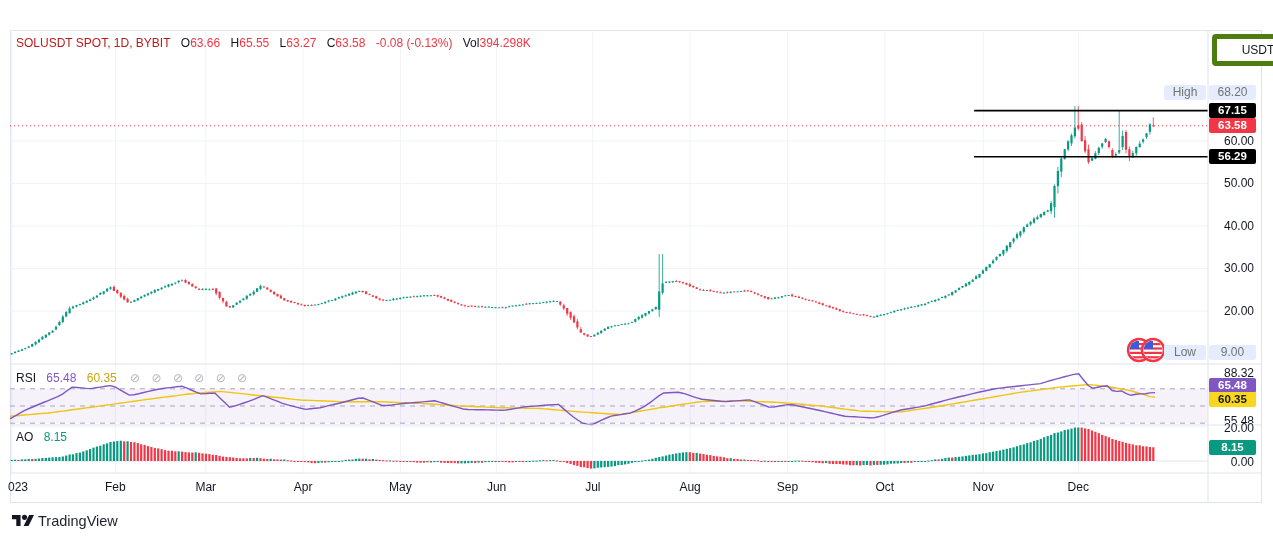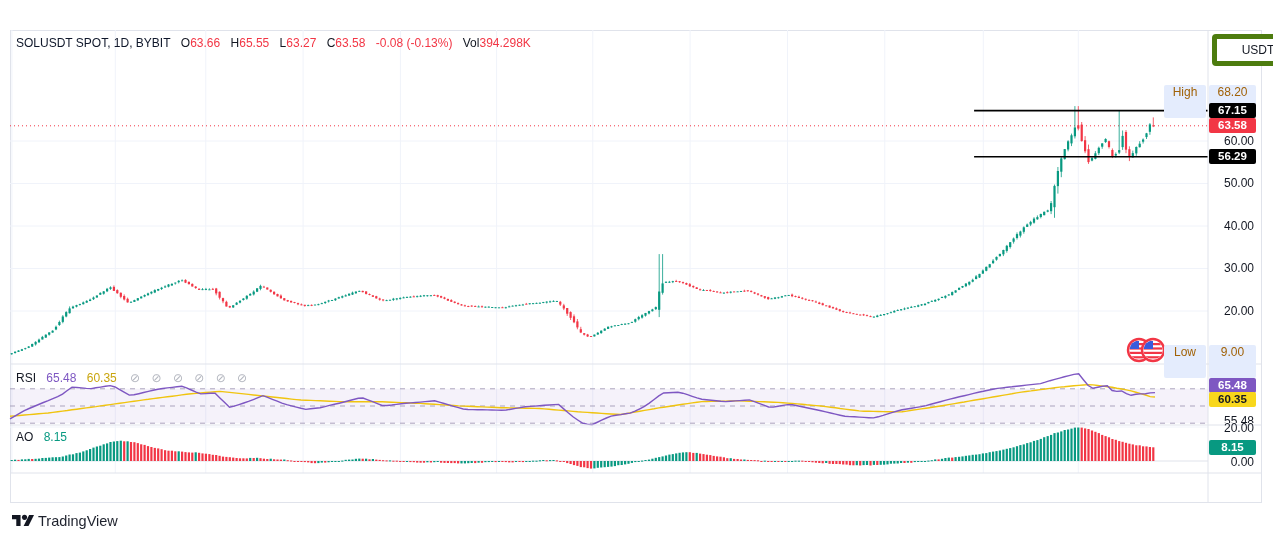--- a/index.html
+++ b/index.html
@@ -8,35 +8,35 @@
   .abs{position:absolute;}
   
   #top-bar{left:0;top:0;width:100%;height:28px;background:#ffffff;}
   #top-bar .txt{position:absolute;left:8px;top:6px;font-size:14px;color:#131722;white-space:nowrap;}
   
   #frame{left:10px;top:30px;width:1252px;height:473px;border:1px solid #e0e3eb;box-sizing:border-box;background:#fff;}
   #chart-svg{left:0;top:0;}
   
   .legend{font-size:12px;white-space:nowrap;z-index:5;}
   #main-legend{left:16px;top:36px;}
-  .lg-sym{color:#0f172a;}
+  .lg-sym{color:#b91c1c;}
   .lg-red{color:#f23645;}
   .lg-dark{color:#131722;}
   .lg-gap{display:inline-block;width:7px;}
   #rsi-legend{left:16px;top:371px;}
   .rsi-val{color:#7e57c2;}
   .rsi-ma-val{color:#c9a50e;}
   .null-ico{color:#b2b5be;font-size:12px;letter-spacing:4px;margin-left:10px;}
   #ao-legend{left:16px;top:430px;text-align:right;}
   .ao-val{color:#089981;}
   
   .tick{position:absolute;left:1212px;width:42px;text-align:right;font-size:12px;color:#131722;line-height:15px;}
   .badge{position:absolute;left:1209px;width:47px;height:15px;line-height:15px;text-align:center;
          font-size:11.5px;font-weight:700;color:#fff;border-radius:2px;z-index:6;}
-  .chip{position:absolute;height:33px;line-height:15px;background:#e4ecfd;color:#a16207;font-size:12px;
+  .chip{position:absolute;height:15px;line-height:15px;background:#e4ecfd;color:#737373;font-size:12px;
         text-align:center;border-radius:2px;z-index:6;}
   #usdt-btn{left:1212px;top:34px;width:48px;height:22px;border:5px solid #4d7c0f;border-radius:4px;
             background:#fff;font-size:12px;color:#131722;display:flex;align-items:center;justify-content:center;cursor:pointer;padding-left:17px;}
   #rsi-clip{position:absolute;left:1212px;top:414px;width:42px;height:9px;overflow:hidden;}
   #rsi-clip div{font-size:12px;color:#131722;text-align:right;line-height:15px;}
   
   #x-axis{left:0;top:474px;width:1273px;height:28px;}
   .x-lab{position:absolute;top:6px;transform:translateX(-50%);font-size:12px;color:#131722;white-space:nowrap;}
   .x-lab.year{transform:none;}
   
@@ -1161,20 +1161,34 @@
   <div class="tick" style="top:366px;">88.32</div>
   <div class="badge" style="top:378px;background:#7e57c2;">65.48</div>
   <div class="badge" style="top:392px;background:#f8d71c;color:#131722;">60.35</div>
   <div id="rsi-clip">
       <div>55.48</div>
     </div>
   <div class="tick" style="top:421px;">20.00</div>
   <div class="badge" style="top:440px;background:#089981;">8.15</div>
   <div class="tick" style="top:455px;">0.00</div>
 
+  <div id="x-axis" class="abs">
+      <span class="x-lab year" style="left: 8px;">023</span>
+      <span class="x-lab" style="left: 115.34px;">Feb</span>
+      <span class="x-lab" style="left: 205.795px;">Mar</span>
+      <span class="x-lab" style="left: 303.12px;">Apr</span>
+      <span class="x-lab" style="left: 400.445px;">May</span>
+      <span class="x-lab" style="left: 496.625px;">Jun</span>
+      <span class="x-lab" style="left: 592.805px;">Jul</span>
+      <span class="x-lab" style="left: 690.13px;">Aug</span>
+      <span class="x-lab" style="left: 787.455px;">Sep</span>
+      <span class="x-lab" style="left: 884.78px;">Oct</span>
+      <span class="x-lab" style="left: 983.25px;">Nov</span>
+      <span class="x-lab" style="left: 1078.29px;">Dec</span>
+    </div>
 
   <div id="footer" class="abs">
     <svg id="tv-logo" width="22" height="18" viewBox="0 0 36 28">
       <g fill="#131722">
         <path d="M0 4h14v18H7V11H0z"></path>
         <path d="M19 22L28 4h8l-9 18z"></path>
         <circle cx="20.5" cy="8" r="4.2"></circle>
       </g>
     </svg>
     <span id="tv-brand">TradingView</span>

